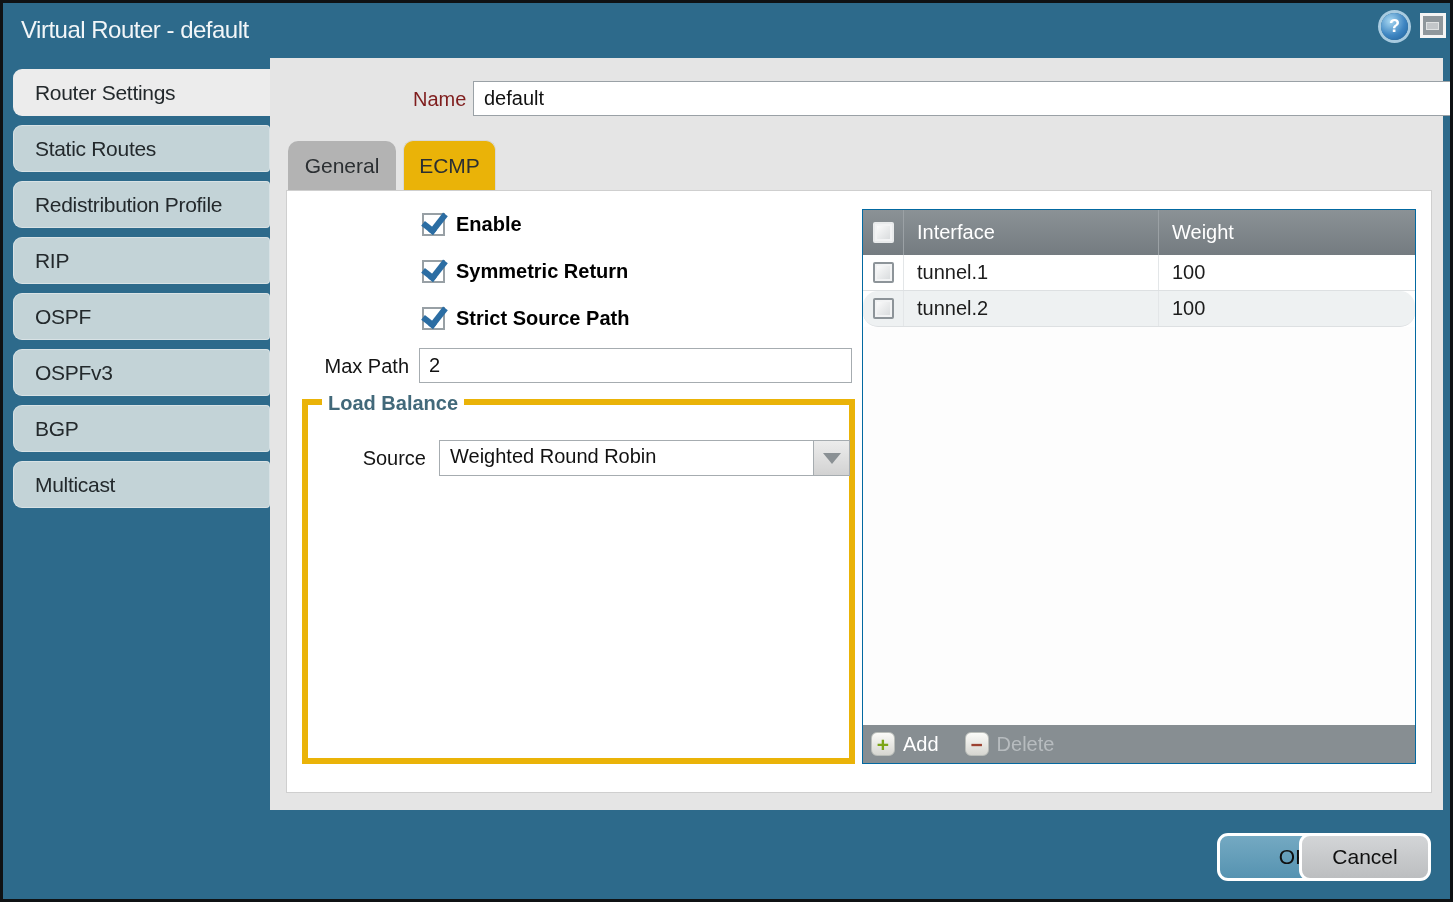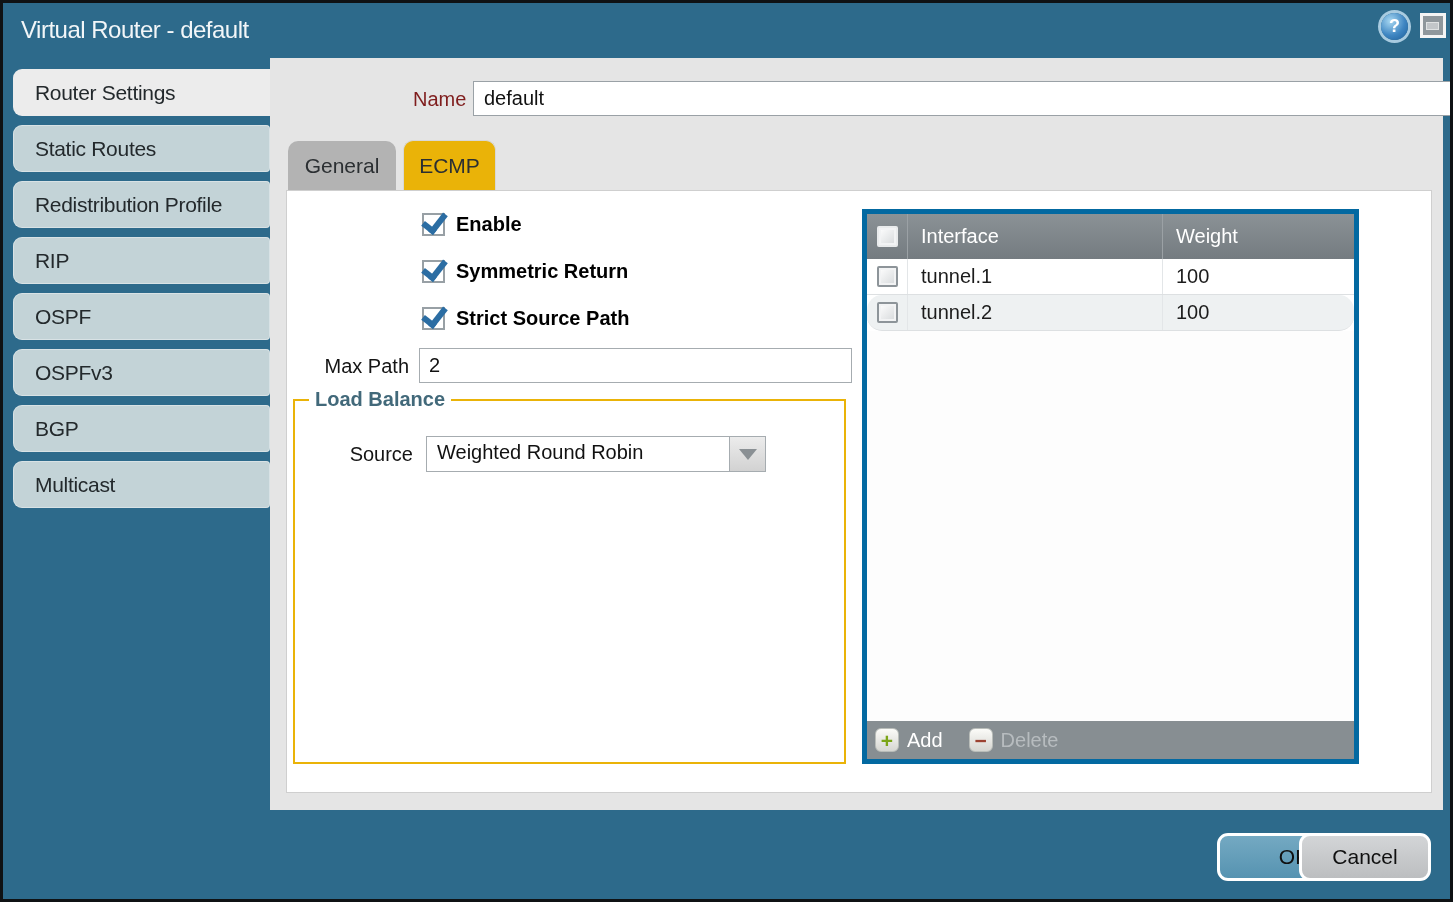--- a/index.html
+++ b/index.html
@@ -86,46 +86,46 @@
   .cb-label { margin-left:11px; font-size:20px; color:#000000;font-weight:bold; }
 
   .maxpath-label { position:absolute; left:36px; top:164px; width:86px; text-align:right; font-size:20px; color:#141414; }
   .maxpath-input {
     position:absolute; left:132px; top:157px; width:433px; height:35px;
     background:#fff; border:1px solid #a6acb0; font-size:20px; color:#111; padding:0 9px;
     font-family:"Liberation Sans", sans-serif;
   }
 
   .lb-fieldset {
-    position:absolute; left:6px; top:208px; width:553px; height:365px;
-    border:2px solid #eab308;
+    position:absolute; left:15px; top:208px; width:553px; height:365px;
+    border:6px solid #eab308;
   }
   .lb-legend {
     position:absolute; left:14px; top:-13px; background:#ffffff; padding:0 6px;
     font-size:20px; font-weight:bold; color:#42697a;
   }
   .method-label { position:absolute; left:22px; top:42px; width:96px; text-align:right; font-size:20px; color:#141414; }
   .dropdown {
-    position:absolute; left:131px; top:35px; width:340px; height:36px;
+    position:absolute; left:131px; top:35px; width:411px; height:36px;
     background:#fff; border:1px solid #a6acb0; display:flex; cursor:pointer;
   }
   .dropdown .value { flex:1; font-size:20px; color:#111; padding:4px 10px; white-space:nowrap; overflow:hidden; }
   .dropdown .arrow-btn {
     width:36px; border-left:1px solid #a6acb0;
     background:linear-gradient(#ececec,#d2d2d2); display:flex; align-items:center; justify-content:center;
   }
   .dropdown .arrow {
     width:0; height:0; border-left:9px solid transparent; border-right:9px solid transparent;
     border-top:11px solid #8a9094;
   }
 
   
   .ecmp-table {
-    position:absolute; left:575px; top:18px; width:497px; height:555px;
-    border:5px solid #0369a1; display:flex; flex-direction:column; background:#fff;
+    position:absolute; left:575px; top:18px; width:554px; height:555px;
+    border:1px solid #0369a1; display:flex; flex-direction:column; background:#fff;
   }
   .t-header {
     height:45px; background:linear-gradient(#8b9296,#747b80); display:flex; align-items:center;
     color:#ffffff; font-size:20px; flex:none;
   }
   .t-col-cb { width:41px; flex:none; display:flex; align-items:center; justify-content:center; border-right:1px solid #9ba1a5; height:100%; }
   .t-col-if { width:255px; flex:none; padding-left:13px; border-right:1px solid #9ba1a5; height:100%; display:flex; align-items:center; }
   .t-col-wt { flex:1; padding-left:13px; height:100%; display:flex; align-items:center; }
   .t-row { height:36px; display:flex; align-items:center; font-size:20px; color:#1c1c1c; flex:none; border-bottom:1px solid #dde0e2; cursor:pointer; }
   .t-row.alt { background:#eef1f2;border-radius:15px; }

